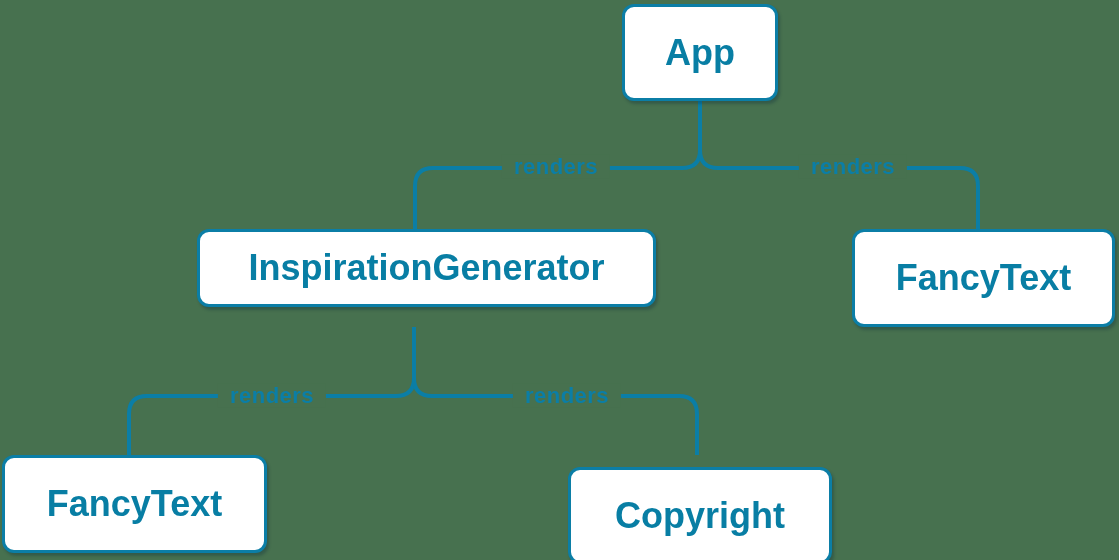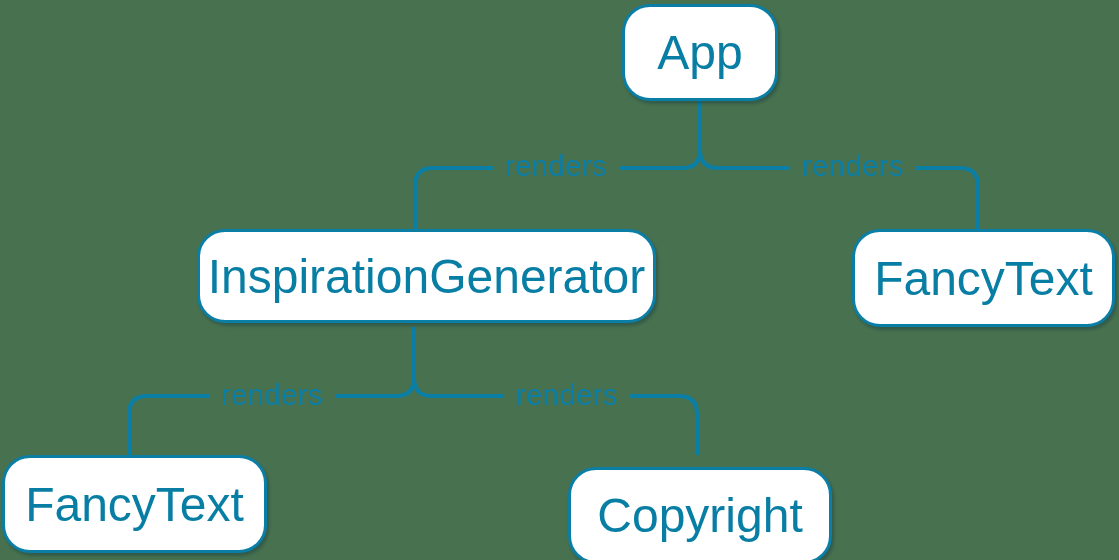--- a/index.html
+++ b/index.html
@@ -28,44 +28,44 @@
   .edges-svg path{
     fill:none;
     stroke:var(--accent);
     stroke-width:4;
   }
   .edge-label{
     position:absolute;
     transform:translate(-50%,-50%);
     background:var(--bg);
     color:var(--accent);
-    font-size:29px;
-    font-weight:400;
+    font-size:22px;
+    font-weight:700;
     letter-spacing:0.5px;
     padding:0 12px;
     white-space:nowrap;
     line-height:1.1;
   }
   .node{
     position:absolute;
     background:var(--node-fill);
     border:3px solid var(--accent);
-    border-radius:28px;
+    border-radius:12px;
     box-shadow:2px 3px 3px rgba(10,40,60,0.30);
     display:flex;
     align-items:center;
     justify-content:center;
     color:var(--node-text);
-    font-size:48px;
-    font-weight:400;
+    font-size:36px;
+    font-weight:700;
     white-space:nowrap;
     box-sizing:border-box;
   }
   .node-app               { left:622px; top:4px;   width:156px; height:97px; }
-  .node-inspiration       { left:197px; top:229px; width:459px; height:94px;align-items:center; }
+  .node-inspiration       { left:197px; top:229px; width:459px; height:78px;align-items:center; }
   .node-fancytext-top     { left:852px; top:229px; width:263px; height:98px; }
   .node-fancytext-bottom  { left:2px;   top:455px; width:265px; height:98px; }
   .node-copyright         { left:568px; top:467px; width:264px; height:97px; }
 
   .label-app-left  { left:556px; top:167px; }
   .label-app-right { left:853px; top:167px; }
   .label-ig-left   { left:272px; top:396px; }
   .label-ig-right  { left:567px; top:396px; }
 </style>
 </head>

